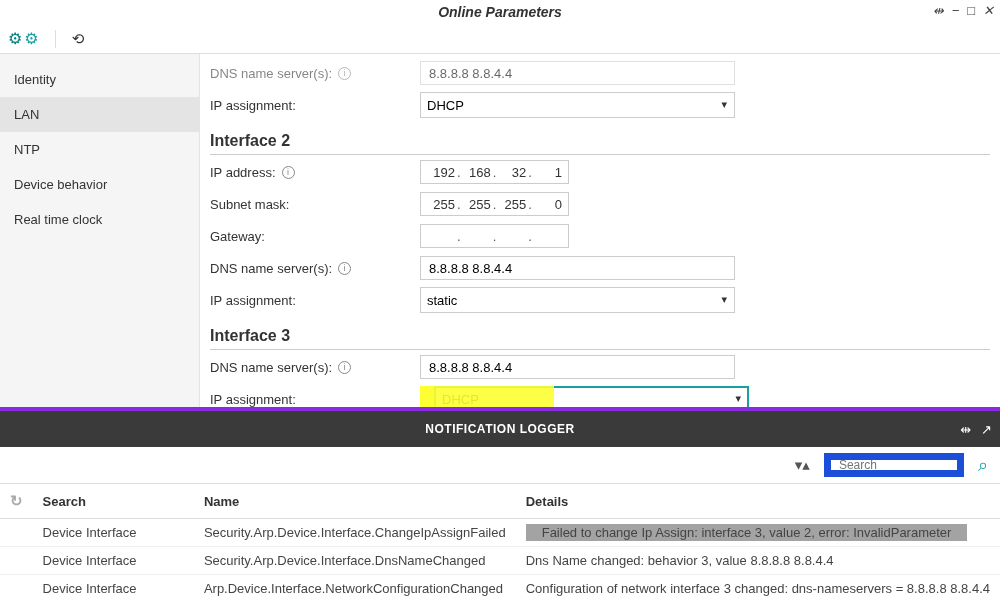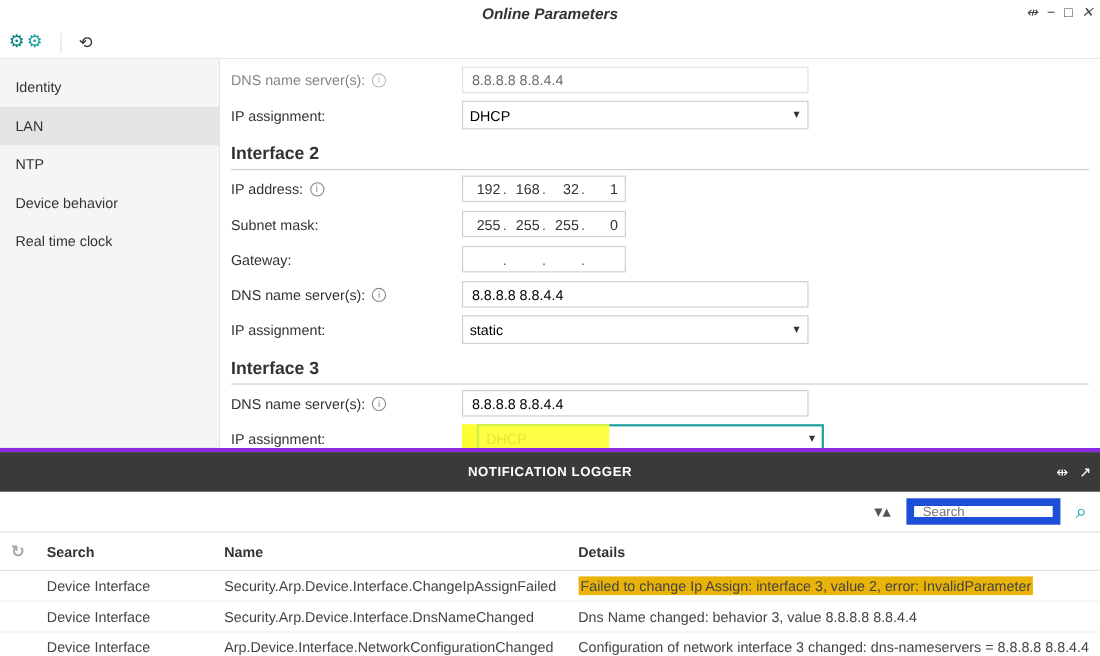--- a/index.html
+++ b/index.html
@@ -54,21 +54,21 @@
   .search-box { border:7px solid #1d4ed8; height:24px; width:140px; padding:2px 8px; font-size:12px;}
   .search-go { color:#1aa0a0; font-size:18px; cursor:pointer; margin-left:6px;}
   
   table.log { width:100%; border-collapse:collapse; font-size:13px;}
   table.log th { text-align:left; font-weight:bold; padding:8px 10px; border-top:1px solid #ddd; border-bottom:1px solid #ddd; background:#fff;}
   table.log td { padding:6px 10px; border-bottom:1px solid #eee; color:#444; white-space:nowrap; overflow:hidden; text-overflow:ellipsis;}
   .col-icon { width:24px;}
   .col-sender { width:190px;}
   .col-name  { width:320px;}
   .swirl { color:#aaa; font-size:15px;}
-  .row-hl td.details-cell span { background:#eab308; padding:1px 2px;}
+  .row-hl td.details-cell span { background:#a3a3a3; padding:1px 16px;}
   
 </style>
 </head>
 <body>
 
 <div class="titlebar">
   <div class="title">Online Parameters</div>
   <div class="winbtns">
     <span class="winbtn">⇹</span>
     <span class="winbtn">−</span>

